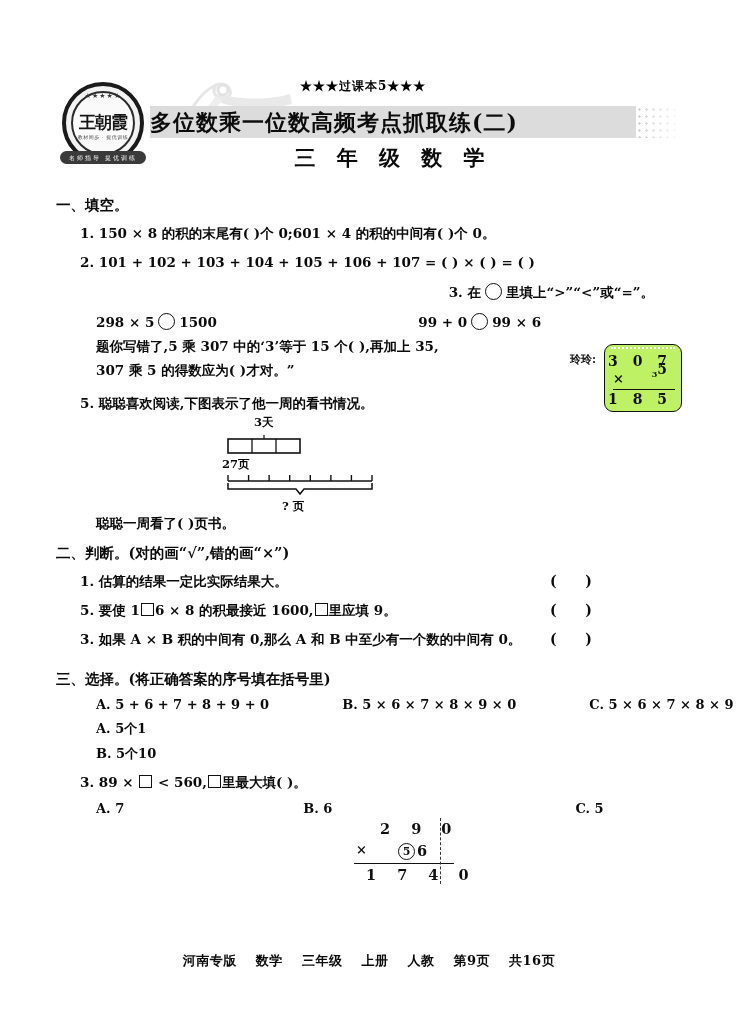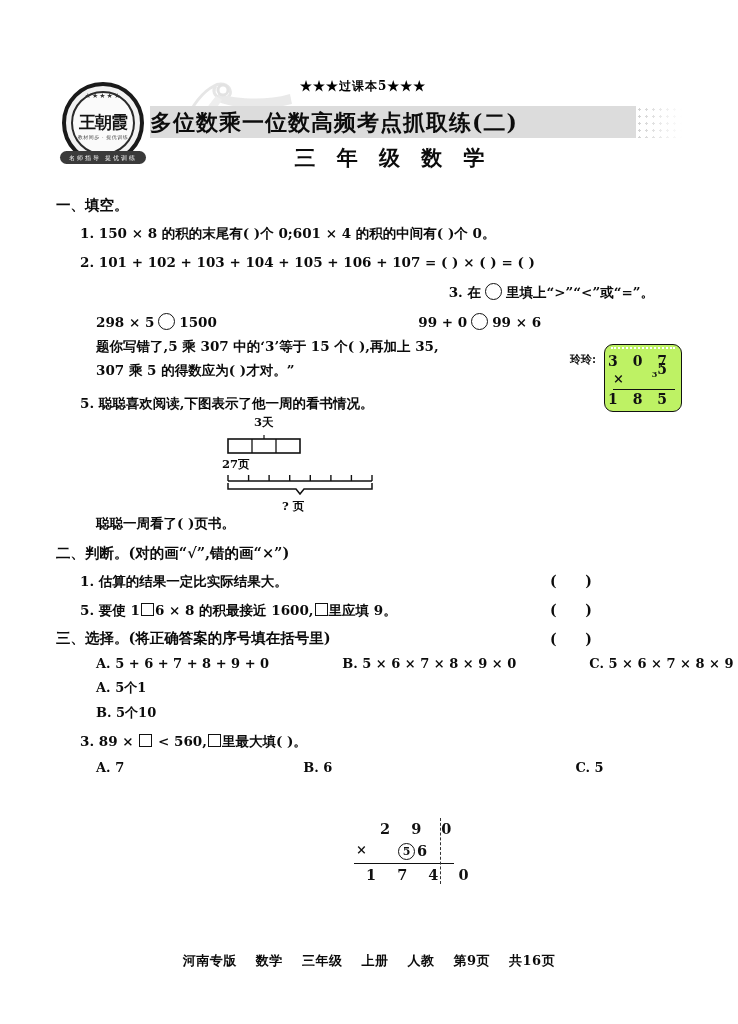--- a/index.html
+++ b/index.html
@@ -407,24 +407,25 @@
       <span>1. 估算的结果一定比实际结果大。</span>
       <span class="rparen-right">(      )</span>
     </div>
 
     <div class="q" style="margin-top:8px;">
       <span>5. 要使 1</span><span class="box-sq"></span><span>6 × 8 的积最接近 1600,</span><span class="box-sq"></span><span>里应填 9。</span>
       <span class="rparen-right">(      )</span>
     </div>
 
     <div class="q" style="margin-top:8px;">
+      <span>3. 如果 A × B 积的中间有 0,那么 A 和 B 中至少有一个数的中间有 0。</span>
       <span class="rparen-right">(      )</span>
     </div>
 
-    <div class="sec-head" style="margin-top:0;">三、选择。(将正确答案的序号填在括号里)</div>
+    <div class="sec-head" style="margin-top:20px;">三、选择。(将正确答案的序号填在括号里)</div>
 
 
     <div class="opts" style="margin-top:8px;">
       <span>A. 5 + 6 + 7 + 8 + 9 + 0</span>
       <span class="sp-lg"></span>
       <span>B. 5 × 6 × 7 × 8 × 9 × 0</span>
       <span class="sp-lg"></span>
       <span>C. 5 × 6 × 7 × 8 × 9 - 0</span>
     </div>
 

